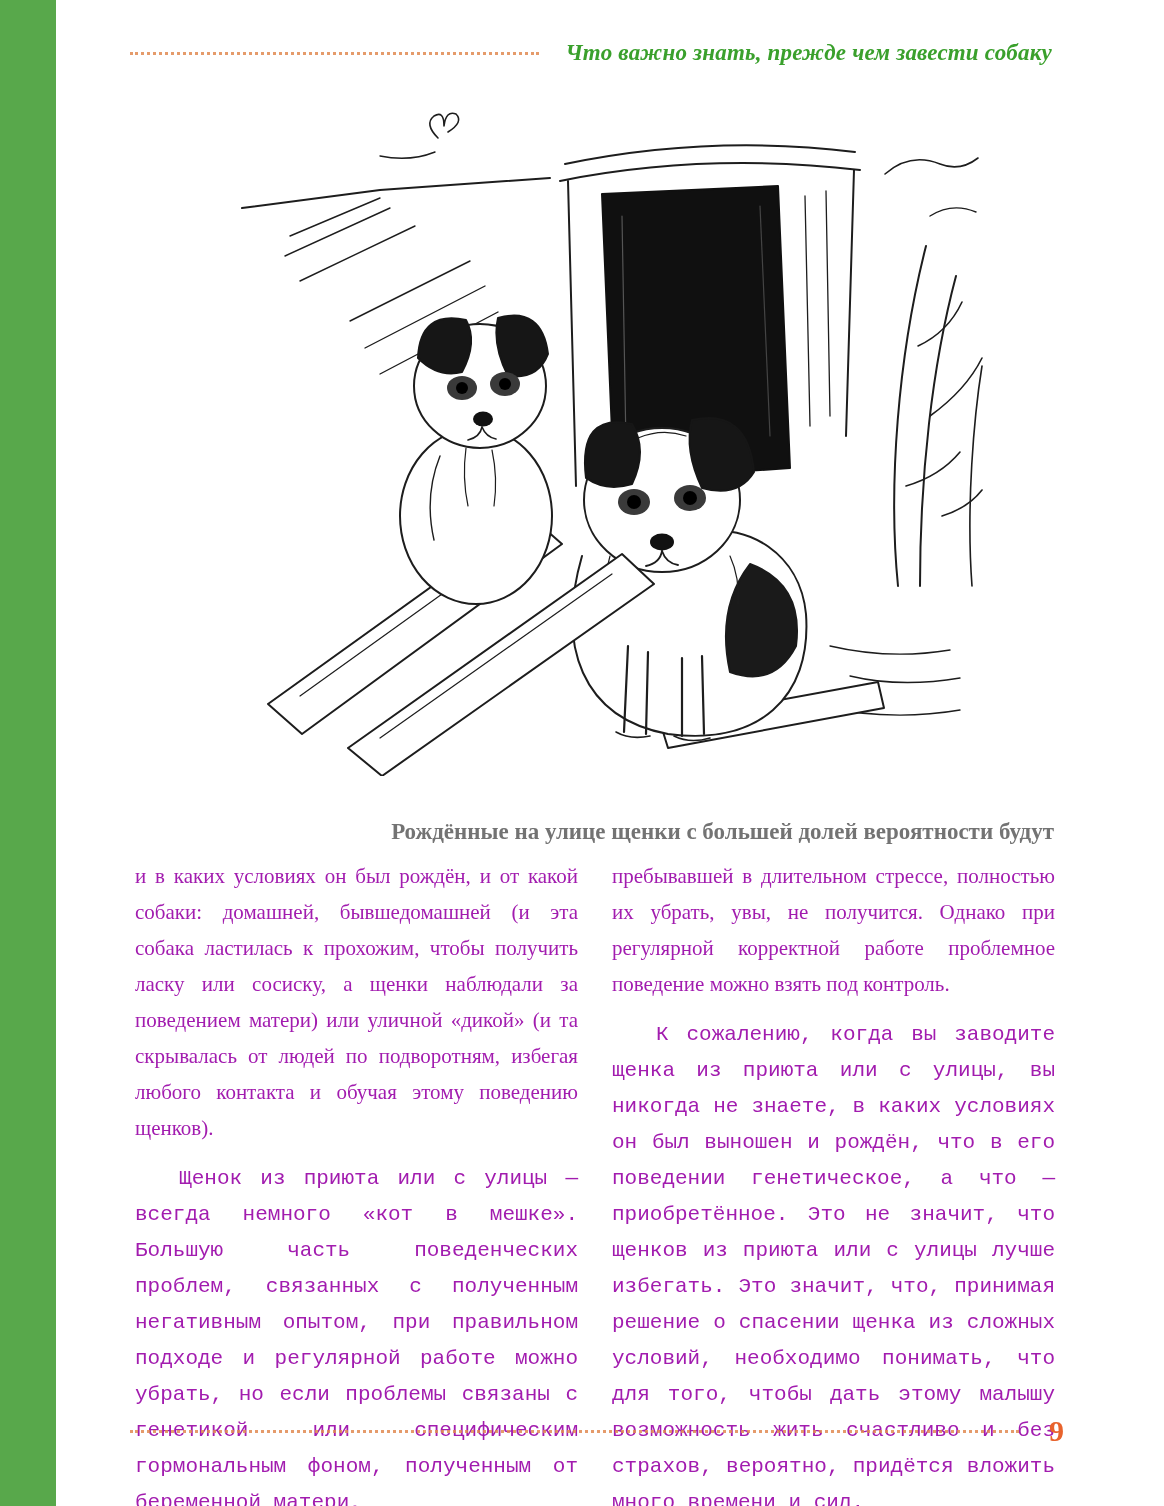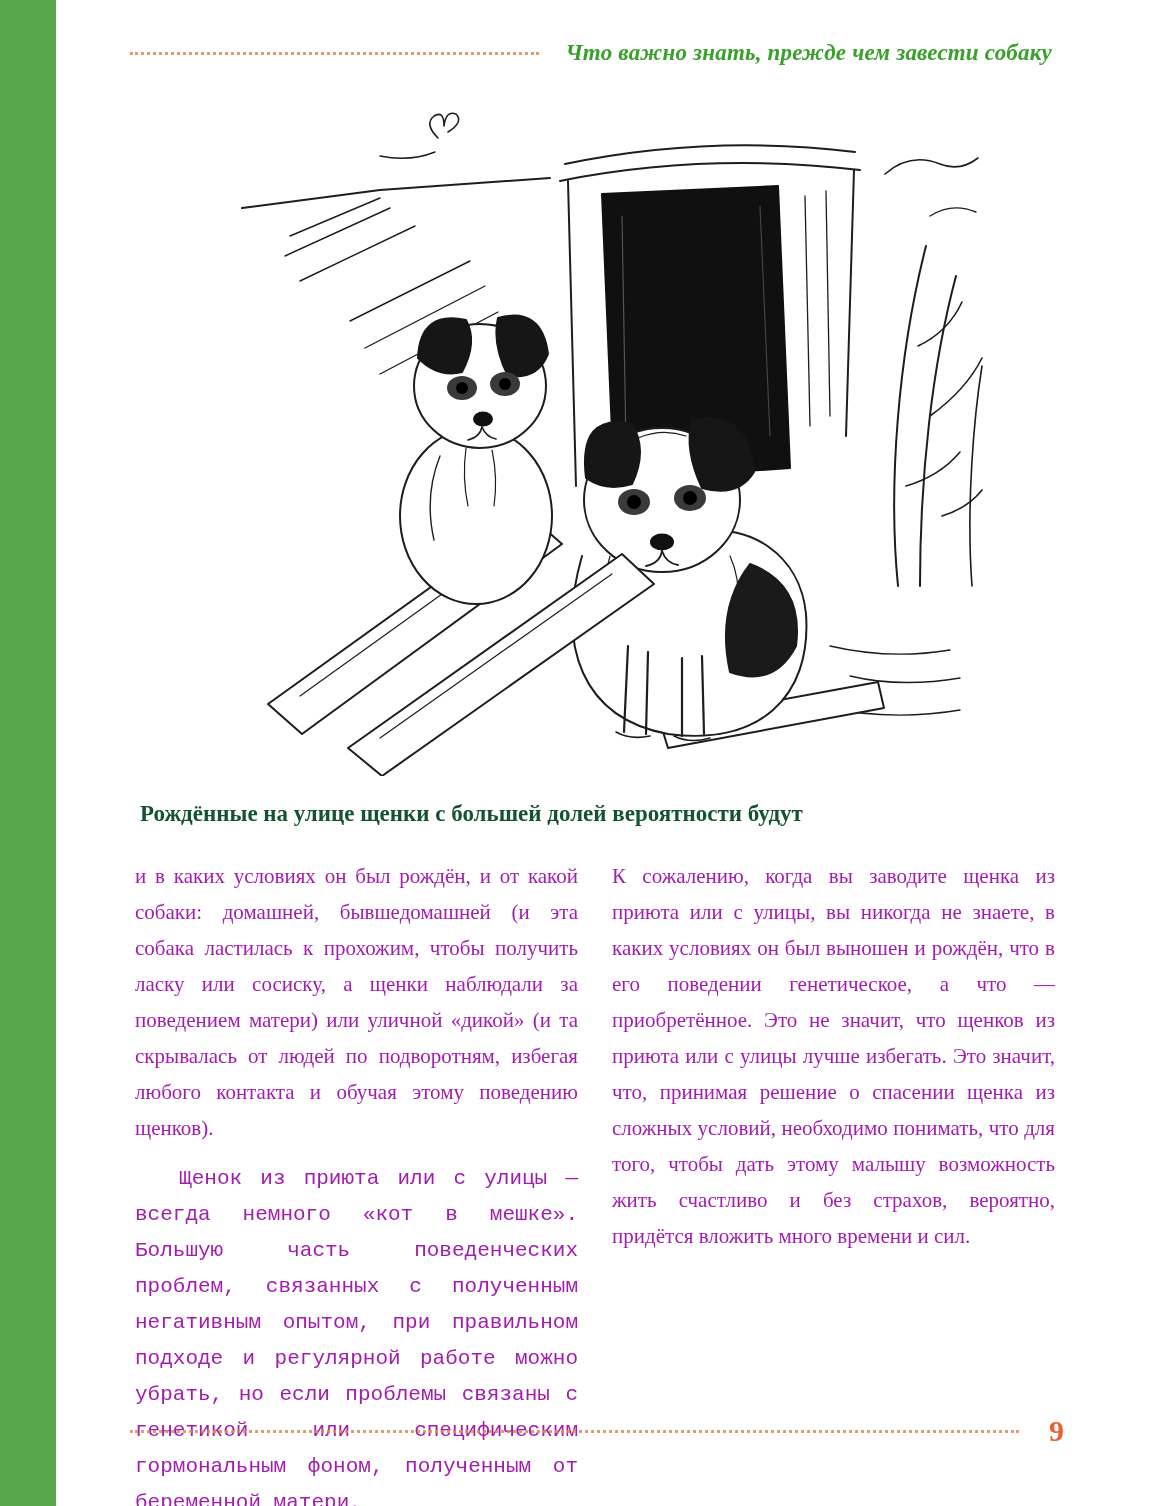--- a/index.html
+++ b/index.html
@@ -45,23 +45,23 @@
   }
 
   .illustration {
     position: absolute;
     left: 230px; top: 86px;
     width: 760px; height: 690px;
   }
 
   .caption {
     position: absolute;
-    left: 140px; right: 110px; top: 798px;
-    text-align: left;
-    color: #14532d;
+    left: 140px; right: 110px; top: 816px;
+    text-align: right;
+    color: #737373;
     font-weight: bold;
     font-size: 23px;
     line-height: 1.4;
   }
 
   .columns {
     position: absolute;
     left: 135px; top: 858px;
     width: 920px;
     display: flex;
@@ -199,20 +199,21 @@
   <div class="caption">
     <div>Рождённые на улице щенки с большей долей вероятности будут</div>
   </div>
 
   <div class="columns">
     <div class="col">
       <p>и в каких условиях он был рождён, и от какой собаки: домашней, бывшедомашней (и эта собака ластилась к прохожим, чтобы получить ласку или сосиску, а щенки наблюдали за поведением матери) или уличной «дикой» (и та скрывалась от людей по подворотням, избегая любого контакта и обучая этому поведению щенков).</p>
       <p>Щенок из приюта или с улицы — всегда немного «кот в мешке». Большую часть поведенческих проблем, связанных с полученным негативным опытом, при правильном подходе и регулярной работе можно убрать, но если проблемы связаны с генетикой или специфическим гормональным фоном, полученным от беременной матери,</p>
     </div>
     <div class="col">
+      <p>пребывавшей в длительном стрессе, полностью их убрать, увы, не получится. Однако при регулярной корректной работе проблемное поведение можно взять под контроль.</p>
       <p>К сожалению, когда вы заводите щенка из приюта или с улицы, вы никогда не знаете, в каких условиях он был выношен и рождён, что в его поведении генетическое, а что — приобретённое. Это не значит, что щенков из приюта или с улицы лучше избегать. Это значит, что, принимая решение о спасении щенка из сложных условий, необходимо понимать, что для того, чтобы дать этому малышу возможность жить счастливо и без страхов, вероятно, придётся вложить много времени и сил.</p>
     </div>
   </div>
 
   <div class="page-footer">
     <div class="dotted-rule"></div>
     <div class="page-number">9</div>
   </div>
 
 </div>

